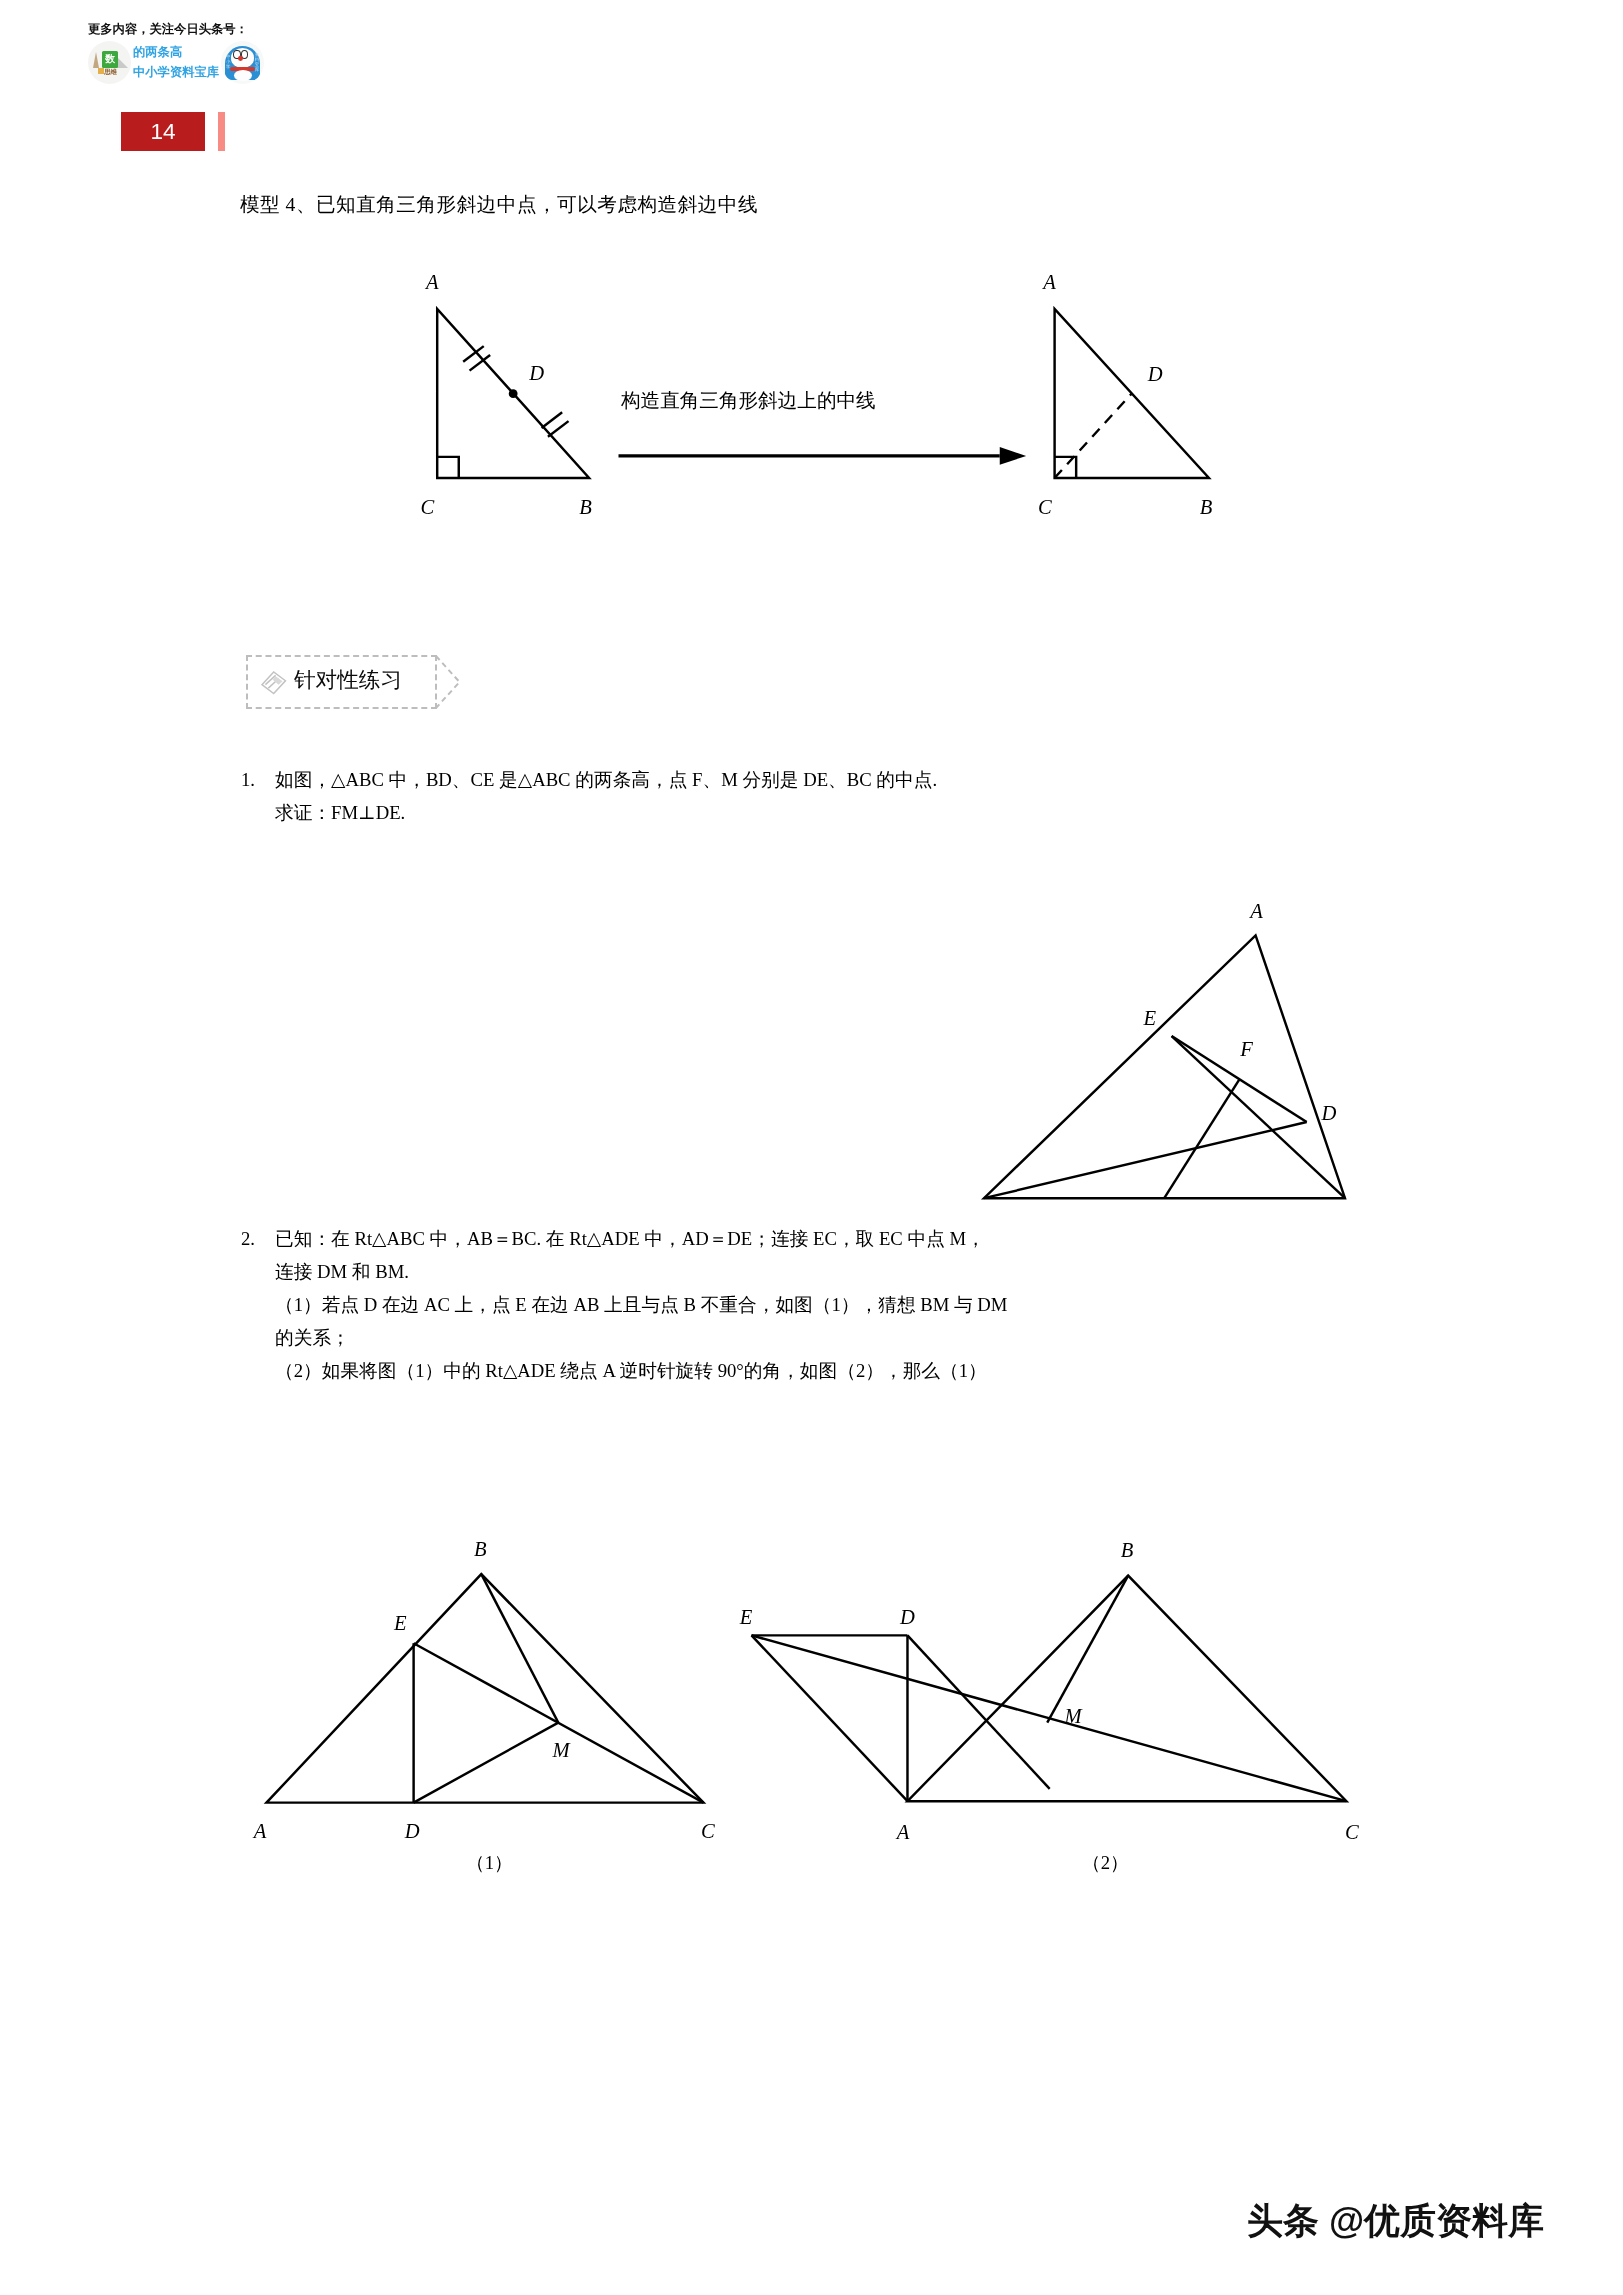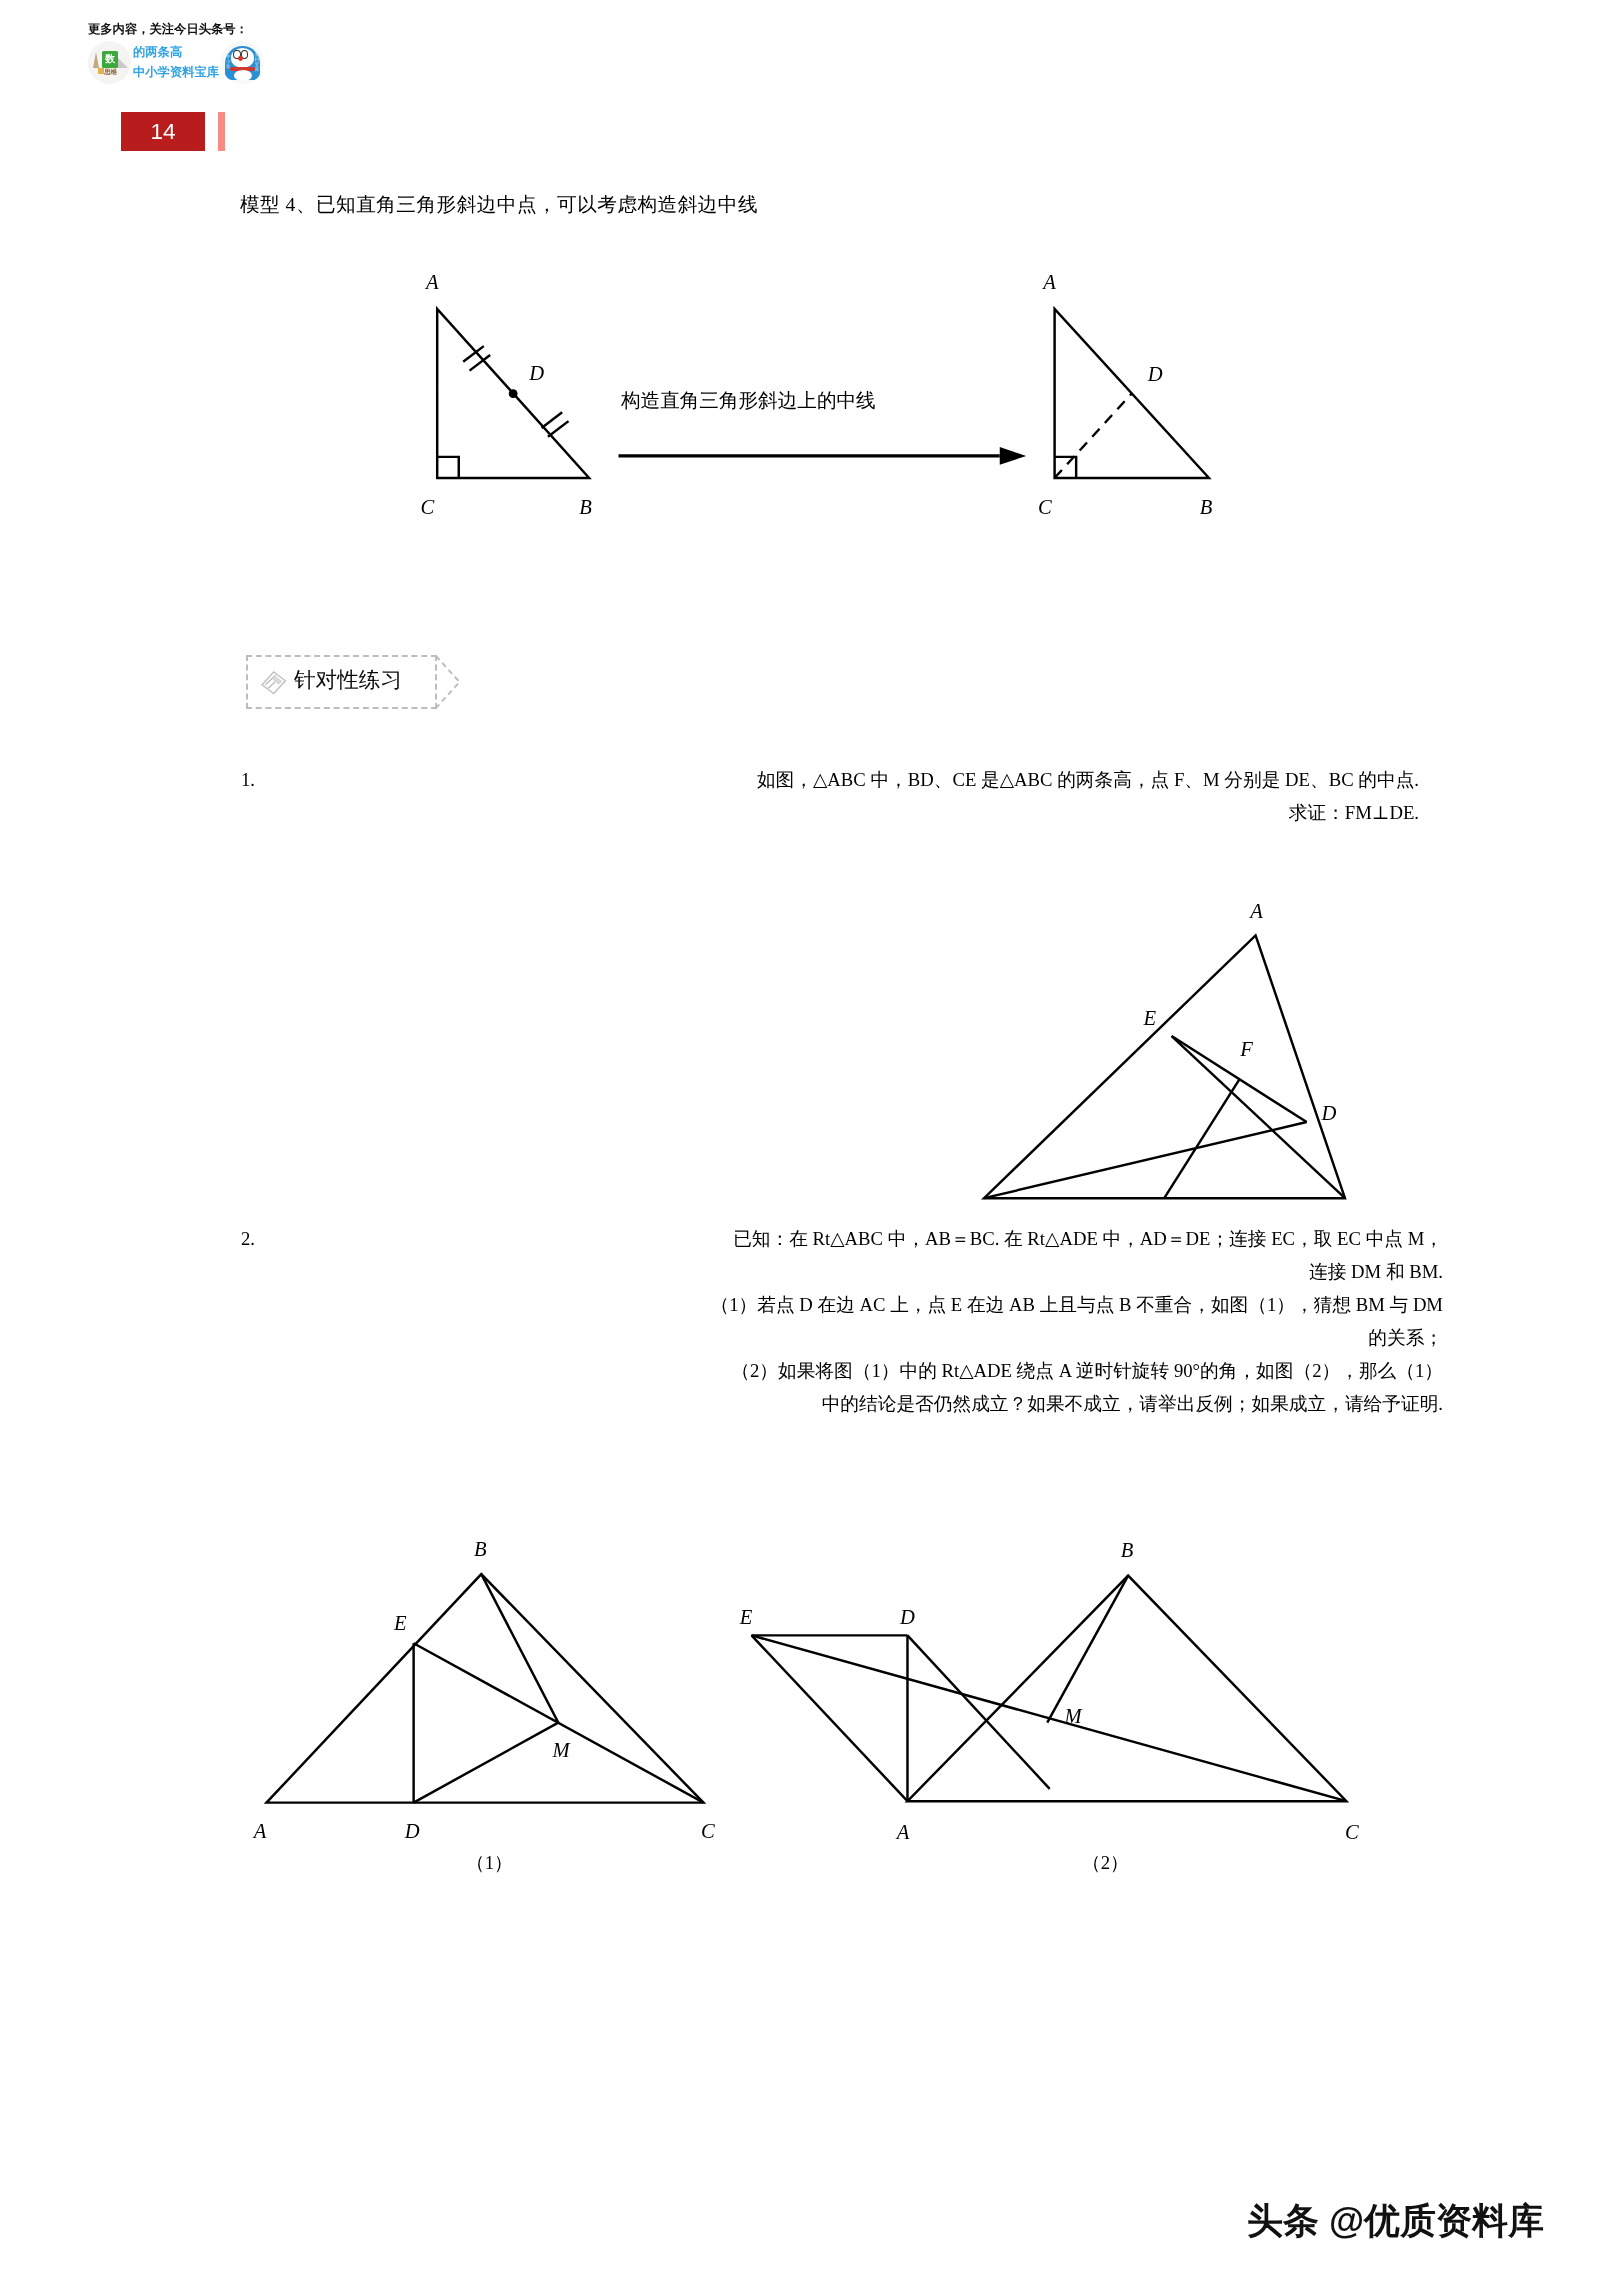--- a/index.html
+++ b/index.html
@@ -193,21 +193,21 @@
     position: absolute;
     font-size: 18.7px;
     line-height: 33px;
   }
   .q .num {
     position: absolute;
     left: 0;
     top: 0;
     width: 34px;
   }
-  .q .body { margin-left: 34px; text-align: right; }
+  .q .body { margin-left: 34px; }
   .q .ln { white-space: nowrap; }
 
   
   .practice {
     position: absolute;
     left: 246px;
     top: 655px;
     height: 55px;
     width: 211px;
   }
@@ -384,21 +384,20 @@
   </div>
 
   <div class="q" style="left:241px; top:1222px; width:1202px;">
     <span class="num">2.</span>
     <div class="body">
       <div class="ln">已知：在 Rt△ABC 中，AB＝BC. 在 Rt△ADE 中，AD＝DE；连接 EC，取 EC 中点 M，</div>
       <div class="ln">连接 DM 和 BM.</div>
       <div class="ln">（1）若点 D 在边 AC 上，点 E 在边 AB 上且与点 B 不重合，如图（1），猜想 BM 与 DM</div>
       <div class="ln">的关系；</div>
       <div class="ln">（2）如果将图（1）中的 Rt△ADE 绕点 A 逆时针旋转 90°的角，如图（2），那么（1）</div>
-      <div class="ln">中的结论是否仍然成立？如果不成立，请举出反例；如果成立，请给予证明.</div>
     </div>
   </div>
 
   <div class="fig" style="left:236px; top:1502px;">
     <svg width="520" height="358" viewBox="0 0 1060 730">
 
       <polygon points="62,613 953,613 500,147" fill="none" stroke="#000" stroke-width="5"></polygon>
 
       <line x1="362" y1="613" x2="362" y2="288" stroke="#000" stroke-width="5"></line>
 

